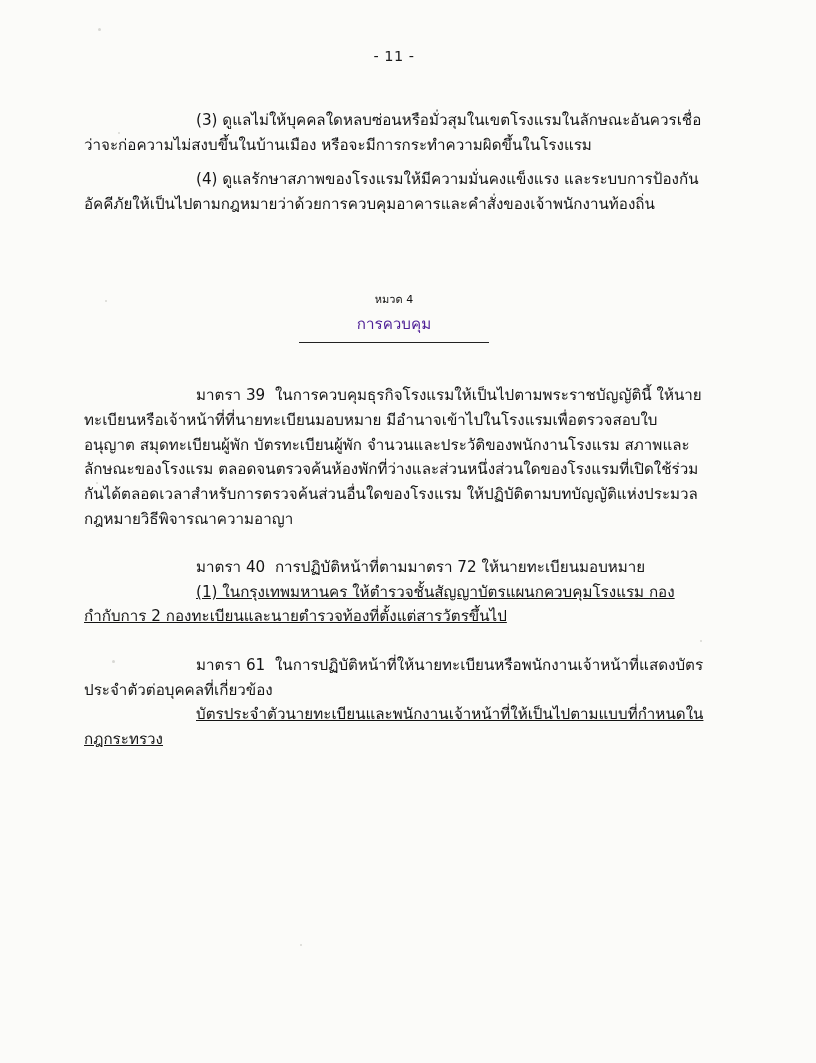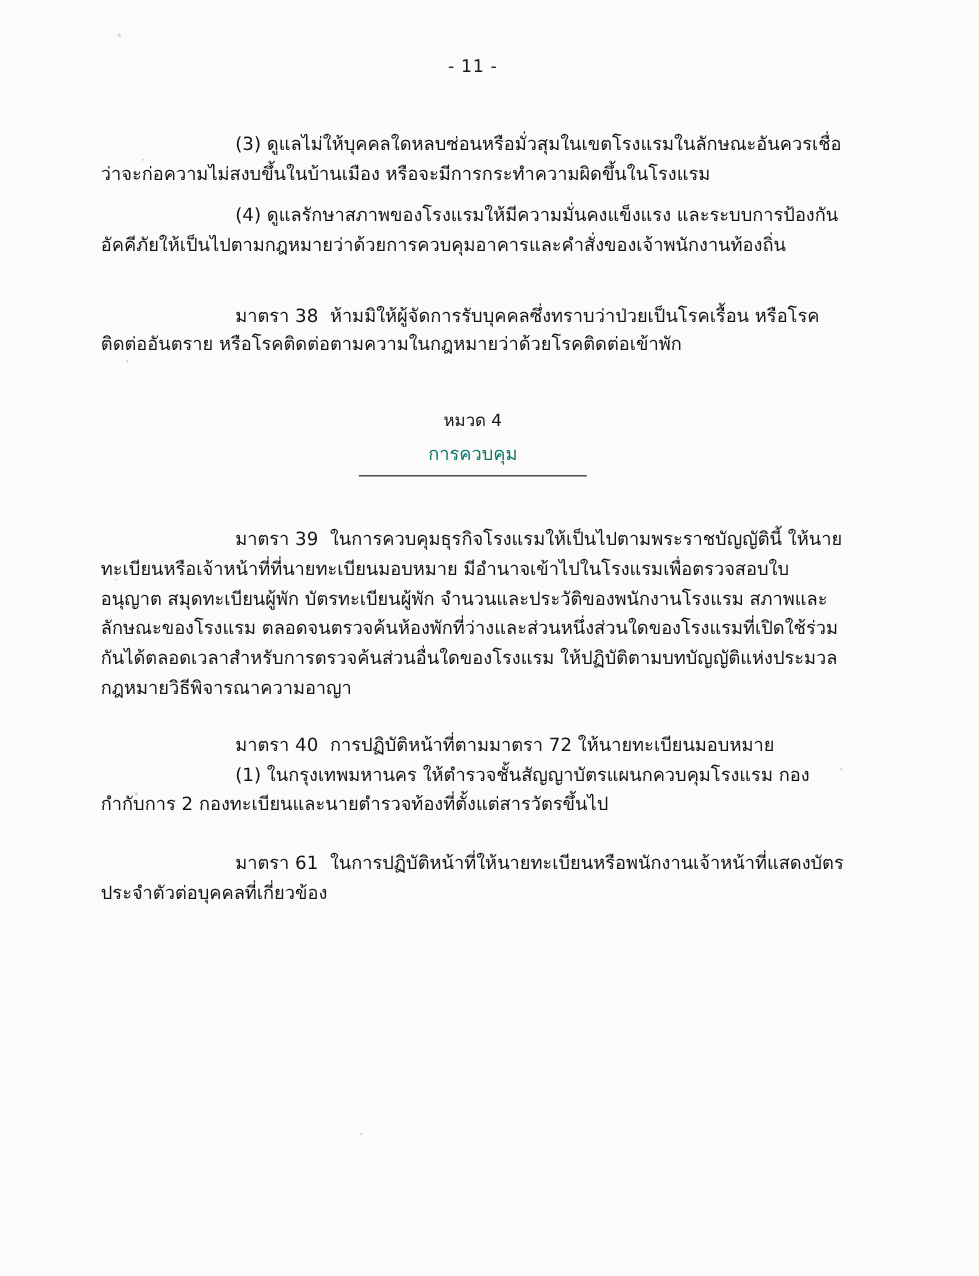--- a/index.html
+++ b/index.html
@@ -37,37 +37,38 @@
     text-align: left;
     margin: 0 0 0 0;
     white-space: pre-wrap;
     word-break: break-word;
   }
   .indent {
     text-indent: 112px;
   }
   .indent-sm {
     text-indent: 112px;
+    text-decoration: underline;
   }
   .gap-sm { height: 10px; }
   .gap-md { height: 24px; }
   .gap-lg { height: 34px; }
   .gap-xl { height: 40px; }
 
   .section-head {
     text-align: center;
-    font-size: 14px;
+    font-size: 11px;
     line-height: 1.6;
     color: #141414;
   }
   .section-sub {
     text-align: center;
     font-size: 15.2px;
     line-height: 1.6;
-    color: #0f766e;
+    color: #4c1d95;
     margin-top: 4px;
   }
   .rule {
     width: 190px;
     height: 0;
     border-top: 1.6px solid #222;
     margin: 6px auto 0 auto;
   }
   
   .speck {
@@ -91,30 +92,30 @@
   <div class="speck" style="left:300px; top:944px; width:2px; height:2px;"></div>
 
   <div class="page-number">- 11 -</div>
 
   <div class="para indent">(3) ดูแลไม่ให้บุคคลใดหลบซ่อนหรือมั่วสุมในเขตโรงแรมในลักษณะอันควรเชื่อว่าจะก่อความไม่สงบขึ้นในบ้านเมือง หรือจะมีการกระทำความผิดขึ้นในโรงแรม</div>
   <div class="gap-sm"></div>
 
   <div class="para indent">(4) ดูแลรักษาสภาพของโรงแรมให้มีความมั่นคงแข็งแรง และระบบการป้องกันอัคคีภัยให้เป็นไปตามกฎหมายว่าด้วยการควบคุมอาคารและคำสั่งของเจ้าพนักงานท้องถิ่น</div>
   <div class="gap-lg"></div>
 
-  <div class="para indent">มาตรา 38  ห้ามมิให้ผู้จัดการรับบุคคลซึ่งทราบว่าป่วยเป็นโรคเรื้อน หรือโรคติดต่ออันตราย หรือโรคติดต่อตามความในกฎหมายว่าด้วยโรคติดต่อเข้าพัก</div>
   <div class="gap-xl"></div>
 
   <div class="section-head">หมวด 4</div>
   <div class="section-sub">การควบคุม</div>
   <div class="rule"></div>
   <div class="gap-xl"></div>
 
   <div class="para indent">มาตรา 39  ในการควบคุมธุรกิจโรงแรมให้เป็นไปตามพระราชบัญญัตินี้ ให้นายทะเบียนหรือเจ้าหน้าที่ที่นายทะเบียนมอบหมาย มีอำนาจเข้าไปในโรงแรมเพื่อตรวจสอบใบอนุญาต สมุดทะเบียนผู้พัก บัตรทะเบียนผู้พัก จำนวนและประวัติของพนักงานโรงแรม สภาพและลักษณะของโรงแรม ตลอดจนตรวจค้นห้องพักที่ว่างและส่วนหนึ่งส่วนใดของโรงแรมที่เปิดใช้ร่วมกันได้ตลอดเวลาสำหรับการตรวจค้นส่วนอื่นใดของโรงแรม ให้ปฏิบัติตามบทบัญญัติแห่งประมวลกฎหมายวิธีพิจารณาความอาญา</div>
   <div class="gap-md"></div>
 
   <div class="para indent">มาตรา 40  การปฏิบัติหน้าที่ตามมาตรา 72 ให้นายทะเบียนมอบหมาย</div>
   <div class="para indent-sm">(1) ในกรุงเทพมหานคร ให้ตำรวจชั้นสัญญาบัตรแผนกควบคุมโรงแรม กองกำกับการ 2 กองทะเบียนและนายตำรวจท้องที่ตั้งแต่สารวัตรขึ้นไป</div>
   <div class="gap-md"></div>
 
   <div class="para indent">มาตรา 61  ในการปฏิบัติหน้าที่ให้นายทะเบียนหรือพนักงานเจ้าหน้าที่แสดงบัตรประจำตัวต่อบุคคลที่เกี่ยวข้อง</div>
+  <div class="para indent-sm">บัตรประจำตัวนายทะเบียนและพนักงานเจ้าหน้าที่ให้เป็นไปตามแบบที่กำหนดในกฎกระทรวง</div>
 
 </div>
 
 </body></html>

